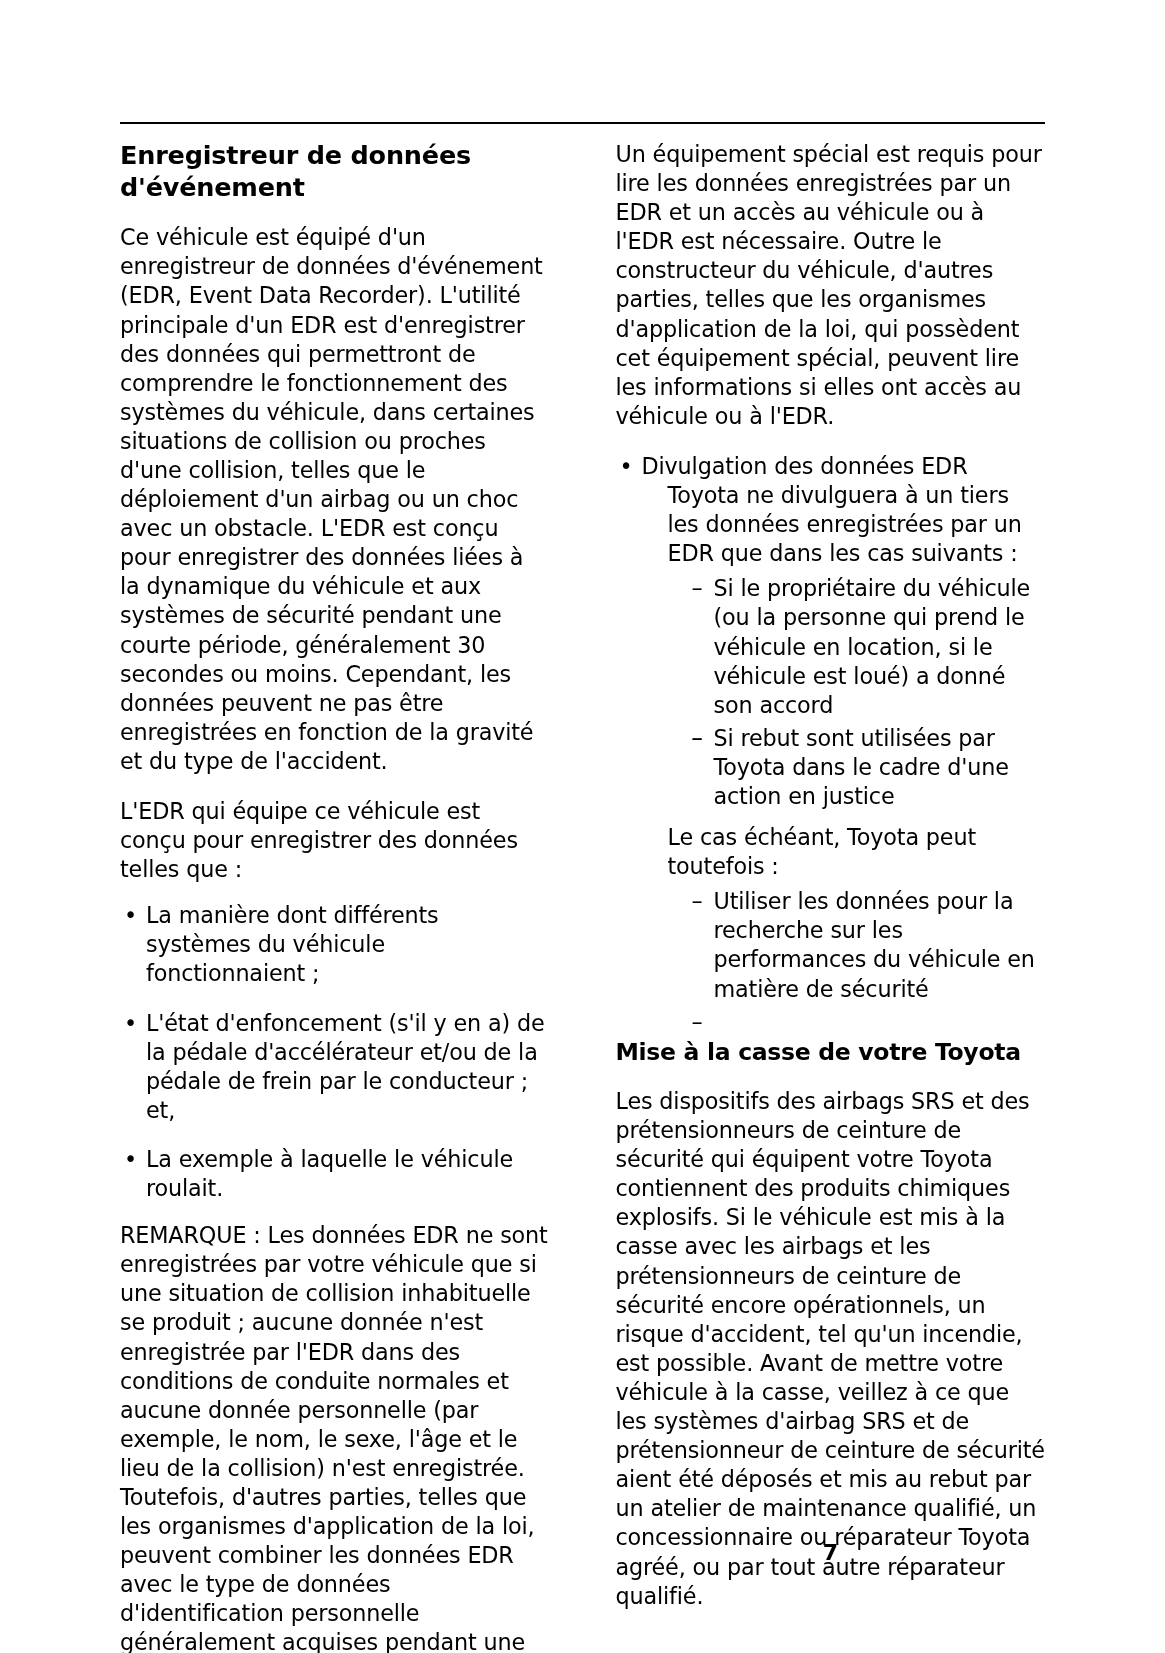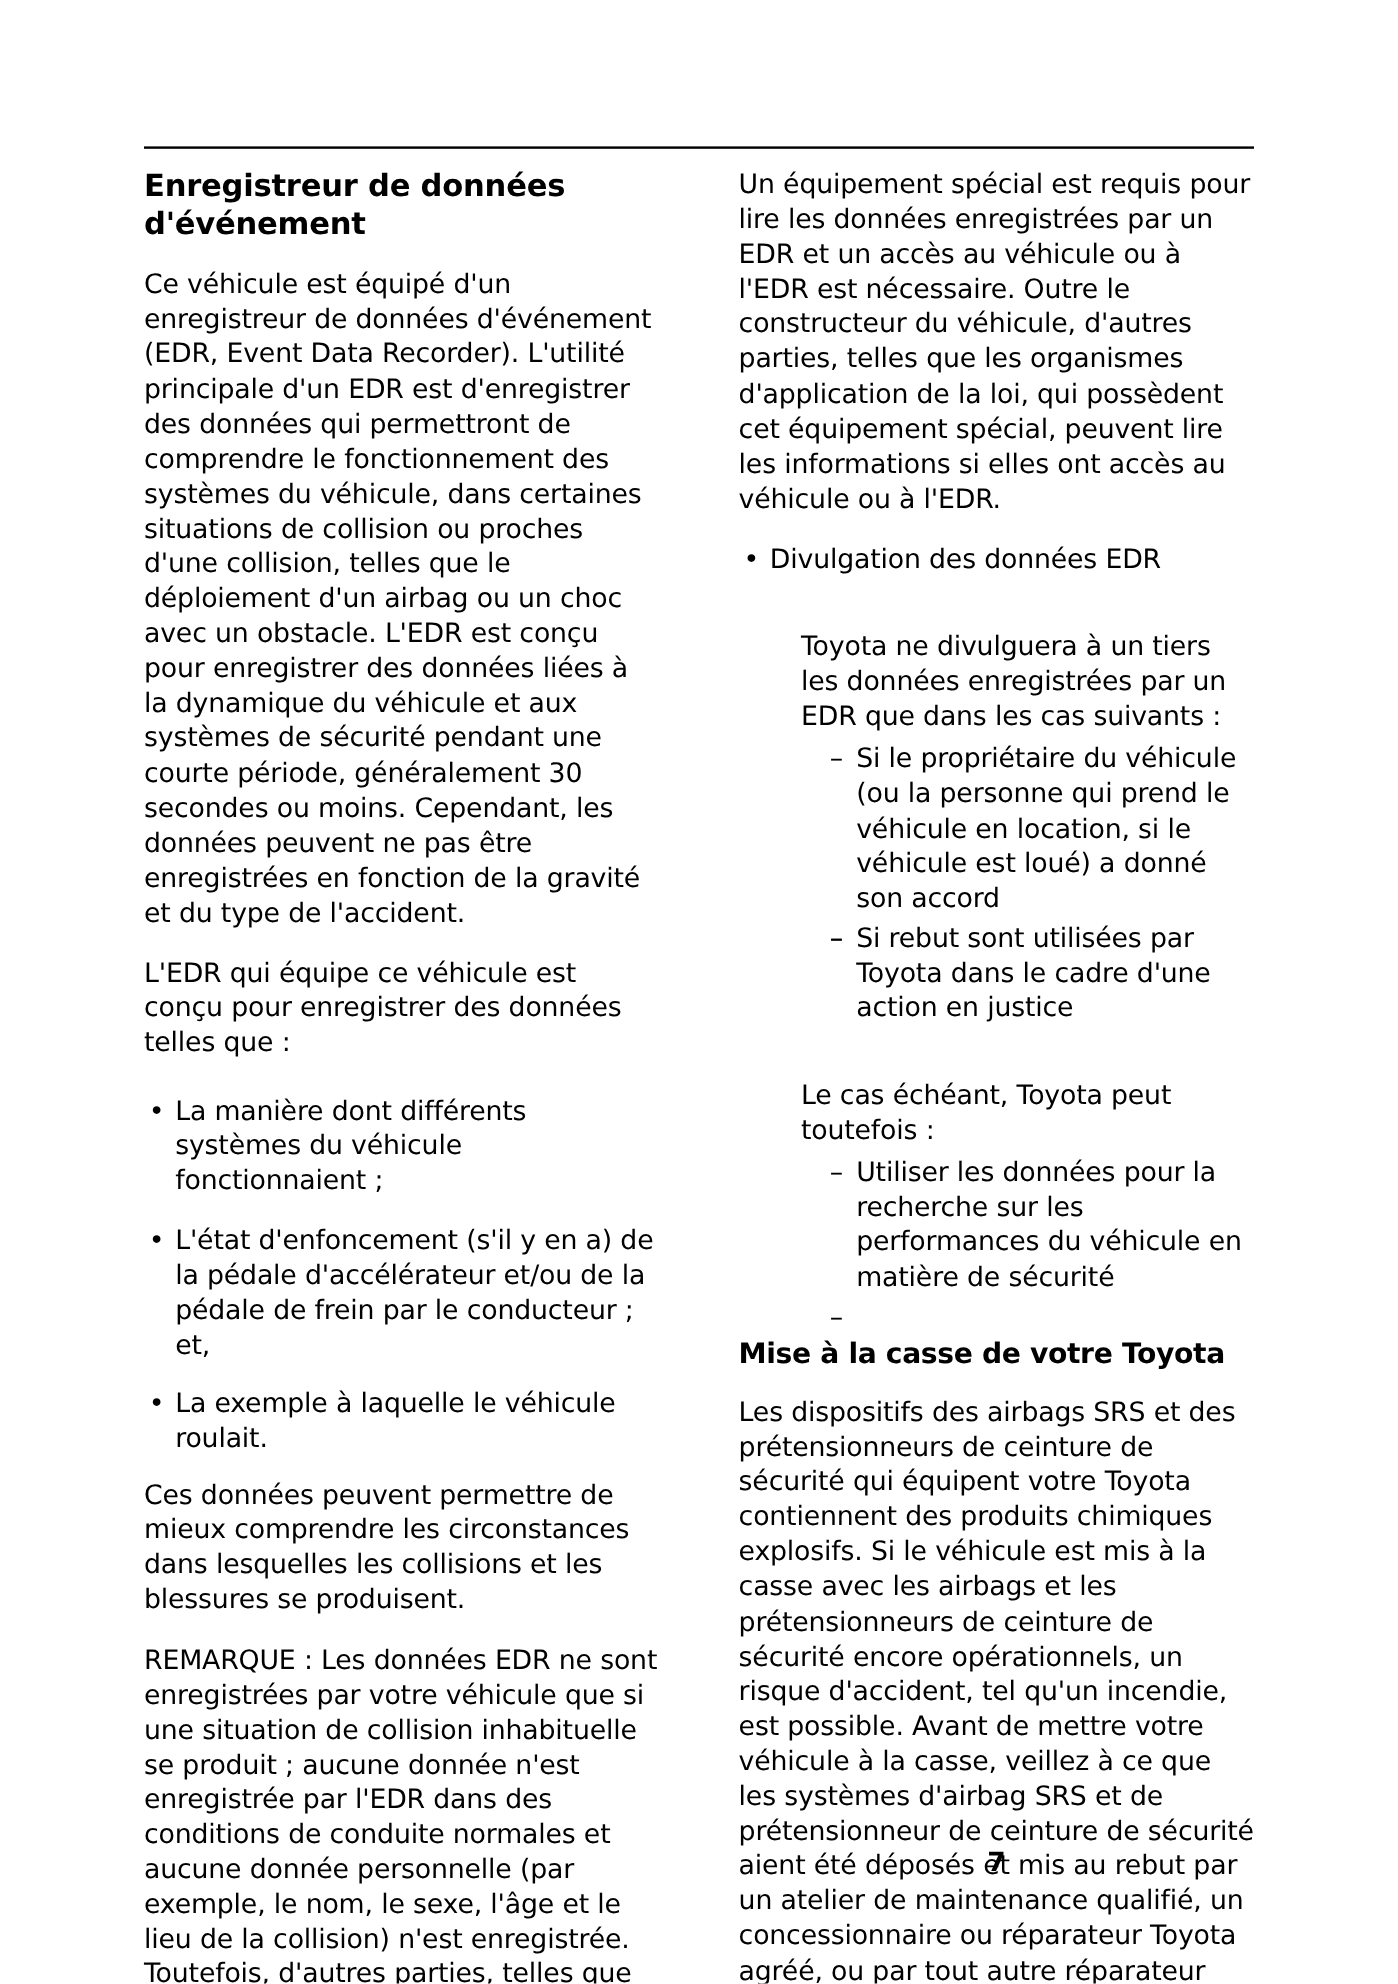--- a/index.html
+++ b/index.html
@@ -56,21 +56,21 @@
     letter-spacing: -0.3px;
   }
   p.para {
     font-size: 22.3px;
     line-height: 1.305;
     margin: 0 0 21px 0;
     letter-spacing: -0.15px;
     text-align: left;
   }
   p.para.tight {
-    margin-bottom: 28px;
+    margin-bottom: 17px;
   }
   ul.bullets {
     list-style: none;
     margin: 0 0 18px 0;
     padding: 0;
   }
   ul.bullets > li {
     position: relative;
     padding-left: 26px;
     font-size: 22.3px;
@@ -98,21 +98,21 @@
     letter-spacing: -0.15px;
   }
   ul.dashes > li .dash-mark {
     position: absolute;
     left: 0;
     top: 0;
   }
   .indent-block {
     padding-left: 26px;
   }
-  .indent-block p.para { margin-bottom: 6px; margin-top: 44px; }
+  .indent-block p.para { margin-bottom: 6px; }
   .page-number {
     position: absolute;
     right: 120px;
     bottom: 88px;
     font-size: 22px;
     font-weight: bold;
   }
 </style>
 </head>
 <body>
@@ -139,21 +139,20 @@
         <li>
           <span class="bullet-mark">•</span>
           <span>L'état d'enfoncement (s'il y en a) de la pédale d'accélérateur et/ou de la pédale de frein par le conducteur ; et,</span>
         </li>
         <li>
           <span class="bullet-mark">•</span>
           <span>La exemple à laquelle le véhicule roulait.</span>
         </li>
       </ul>
 
-      <p class="para">Ces données peuvent permettre de mieux comprendre les circonstances dans lesquelles les collisions et les blessures se produisent.</p>
 
       <p class="para">REMARQUE : Les données EDR ne sont enregistrées par votre véhicule que si une situation de collision inhabituelle se produit ; aucune donnée n'est enregistrée par l'EDR dans des conditions de conduite normales et aucune donnée personnelle (par exemple, le nom, le sexe, l'âge et le lieu de la collision) n'est enregistrée. Toutefois, d'autres parties, telles que les organismes d'application de la loi, peuvent combiner les données EDR avec le type de données d'identification personnelle généralement acquises pendant une enquête sur une collision.</p>
 
     </div>
 
     <div class="col">
 
       <p class="para">Un équipement spécial est requis pour lire les données enregistrées par un EDR et un accès au véhicule ou à l'EDR est nécessaire. Outre le constructeur du véhicule, d'autres parties, telles que les organismes d'application de la loi, qui possèdent cet équipement spécial, peuvent lire les informations si elles ont accès au véhicule ou à l'EDR.</p>
 
       <ul class="bullets">

